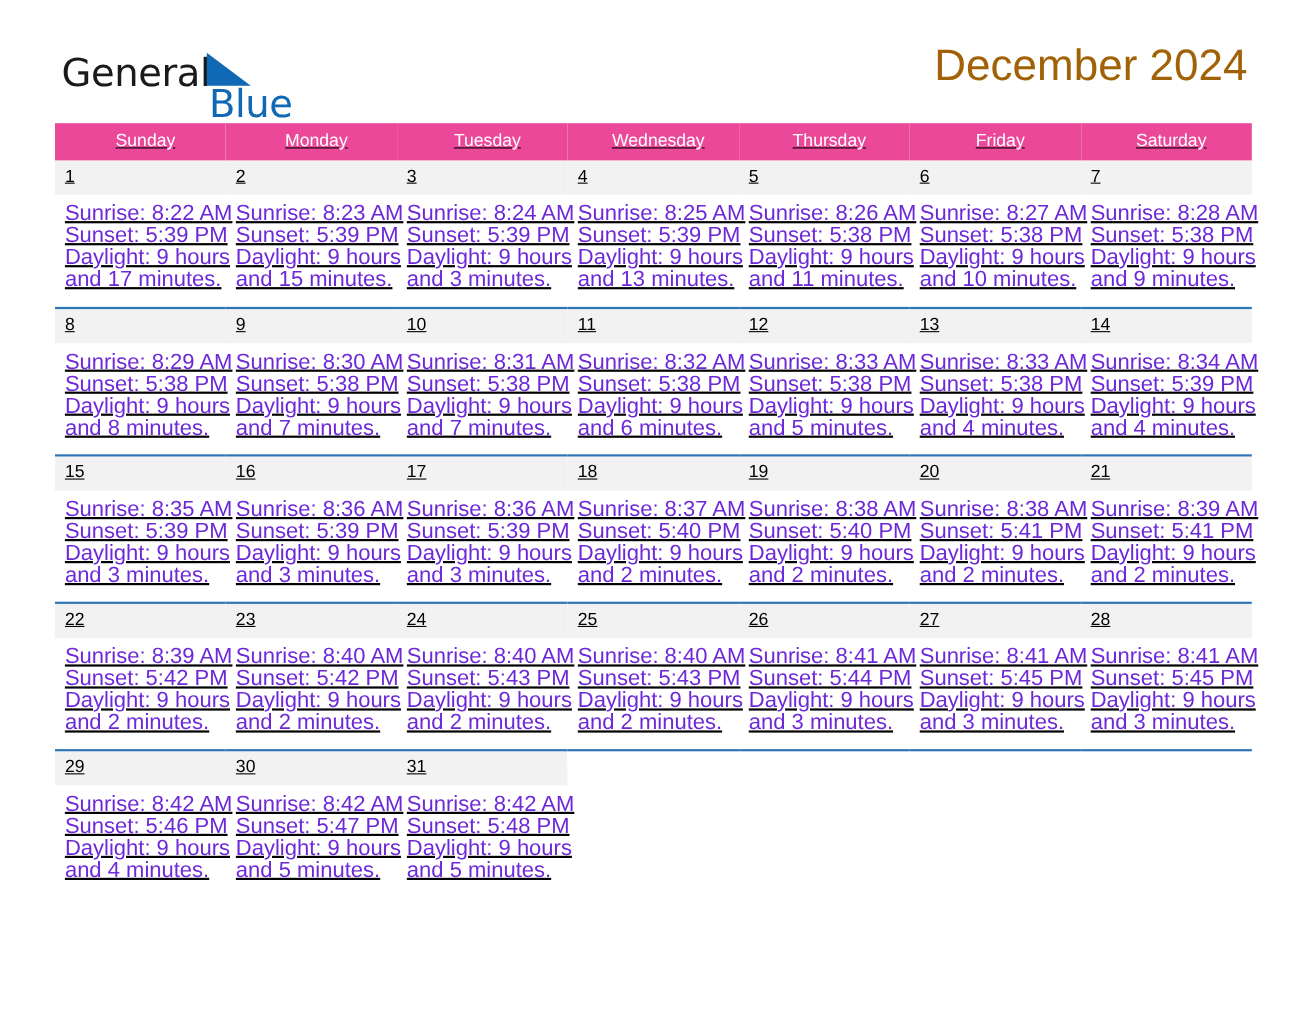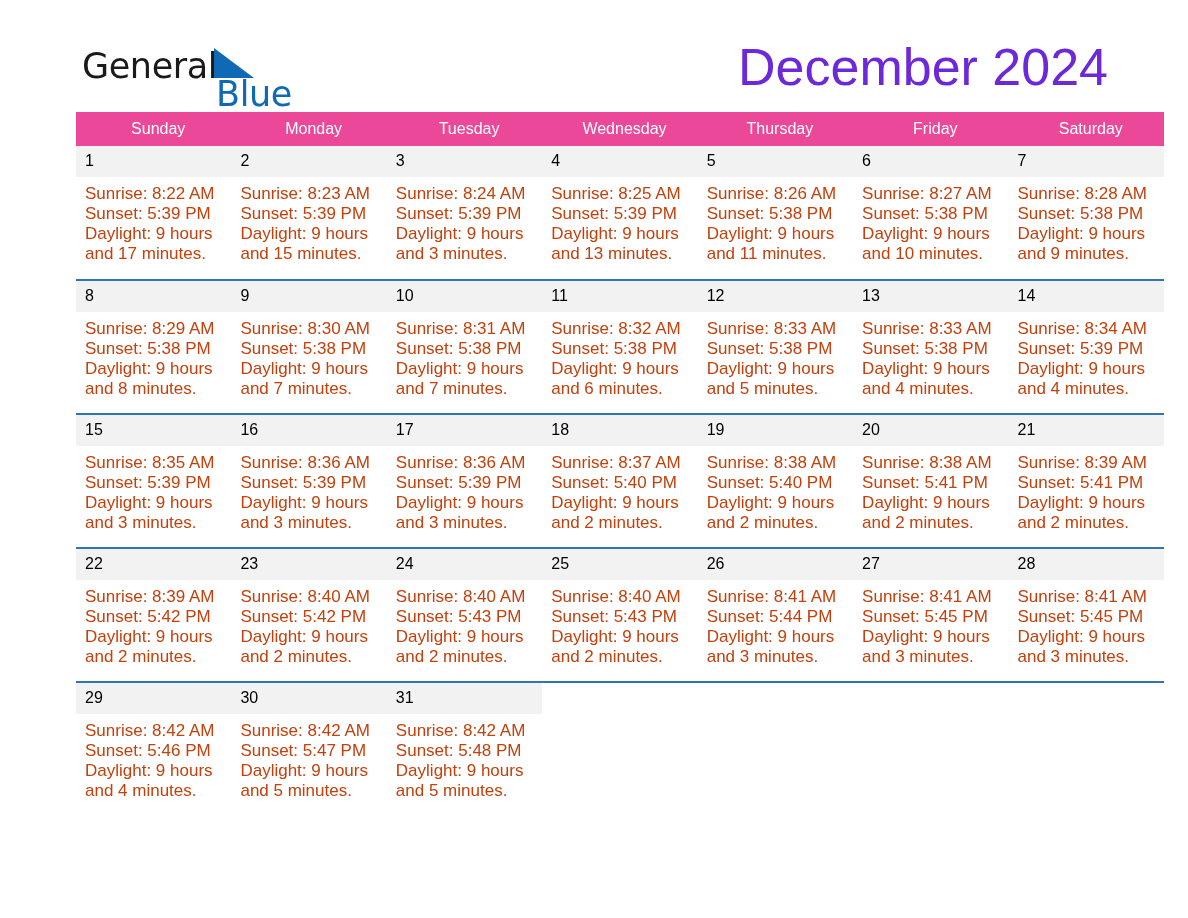--- a/index.html
+++ b/index.html
@@ -12,21 +12,22 @@
     height: 918px;
     font-family: "Liberation Sans", sans-serif;
     color: #000000;
     -webkit-font-smoothing: antialiased;
   }
   .page {
     position: relative;
     width: 1188px;
     height: 776px;
     box-sizing: border-box;
-    padding: 0 76px;
+    padding: 0 50px;
+    text-decoration: underline;
   }
 
   
   .masthead {
     position: relative;
     height: 112px;
   }
   .brand {
     position: absolute;
     left: 6px;
@@ -59,23 +60,23 @@
     font-weight: 400;
     text-align: center;
   }
   .title-block {
     position: absolute;
     right: 4px;
     top: 38px;
     text-align: right;
   }
   .cal-title {
-    font-size: 52px;
+    font-size: 40px;
     font-weight: 400;
-    color: #6d28d9;
+    color: #a16207;
     line-height: 1.12;
     white-space: nowrap;
     letter-spacing: 0px;
   }
   .cal-subtitle {
     margin-top: 9px;
     font-size: 23px;
     font-weight: 400;
     color: #000;
     line-height: 1.1;
@@ -123,23 +124,23 @@
     color: #000;
   }
   .daynum.blank {
     background: #f2f2f2;
     color: transparent;
   }
   td.empty .daynum { background: #ffffff; }
 
   .info {
     padding: 7px 0 0 9px;
-    font-size: 17px;
+    font-size: 20px;
     line-height: 20px;
-    color: #c2410c;
+    color: #6d28d9;
   }
   .info div { white-space: nowrap; }
 </style>
 </head>
 <body>
 
 <div class="page">
 
   <div class="masthead">
 

